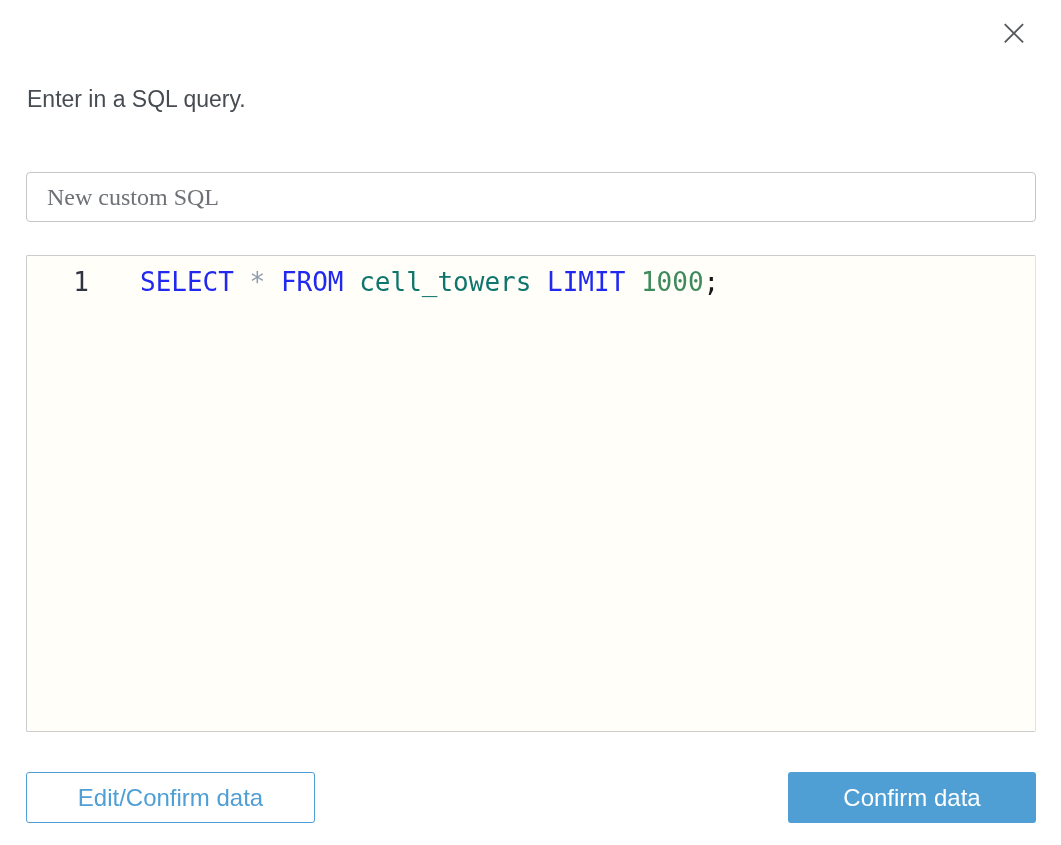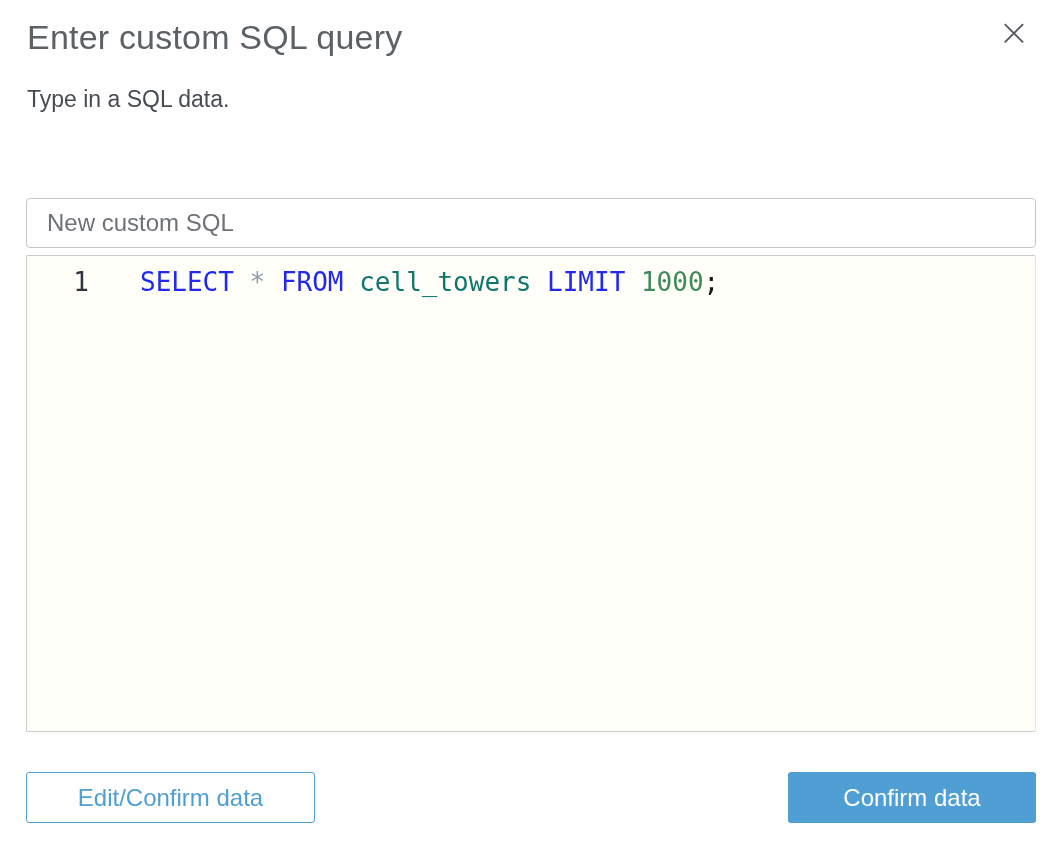--- a/index.html
+++ b/index.html
@@ -32,22 +32,22 @@
   }
   .dialog-subtitle{
     position:absolute;left:27px;top:84px;
     font-size:23px;color:#474c52;line-height:30px;
   }
 
   .name-input{
     position:absolute;left:26px;top:172px;width:1010px;height:50px;
     border:1px solid #c6c6c6;border-radius:4px;
     padding:0 20px;font-size:24px;color:#6e7276;
-    font-family:Liberation Sans, sans-serif;
-    background:#ffffff;outline:none;margin-top:26px;
+    font-family:Liberation Serif, serif;
+    background:#ffffff;outline:none;
   }
 
   .sql-editor{
     position:absolute;left:26px;top:255px;width:1010px;height:477px;
     background:var(--editor-background);
     border:1px solid #cccccc;border-right-color:#e2e2e2;border-radius:2px;
     font-family:"DejaVu Sans Mono","Liberation Mono",monospace;
     font-size:26px;line-height:38px;
     cursor:text;overflow:hidden;
   }
@@ -77,27 +77,26 @@
   .btn-primary{
     left:788px;width:248px;
     background:var(--accent-blue);color:#ffffff;border:none;
   }
 </style>
 </head>
 <body>
 
 <div class="dialog">
 
-  <h1 class="dialog-title">Enter custom SQL query</h1>
 
   <button class="close-btn">
     <span>×</span>
   </button>
 
-  <p class="dialog-subtitle">Type in a SQL data.</p>
+  <p class="dialog-subtitle">Enter in a SQL query.</p>
 
   <input class="name-input" type="text" value="New custom SQL" style="">
 
   <div class="sql-editor">
     <div class="code-line">
       <div class="gutter">1</div>
       <div class="code-content"><span class="tok-keyword">SELECT</span><span class="tok-plain"> </span><span class="tok-operator">*</span><span class="tok-plain"> </span><span class="tok-keyword">FROM</span><span class="tok-plain"> </span><span class="tok-identifier">cell_towers</span><span class="tok-plain"> </span><span class="tok-keyword">LIMIT</span><span class="tok-plain"> </span><span class="tok-number">1000</span><span class="tok-plain">;</span></div>
     </div>
   </div>
 

